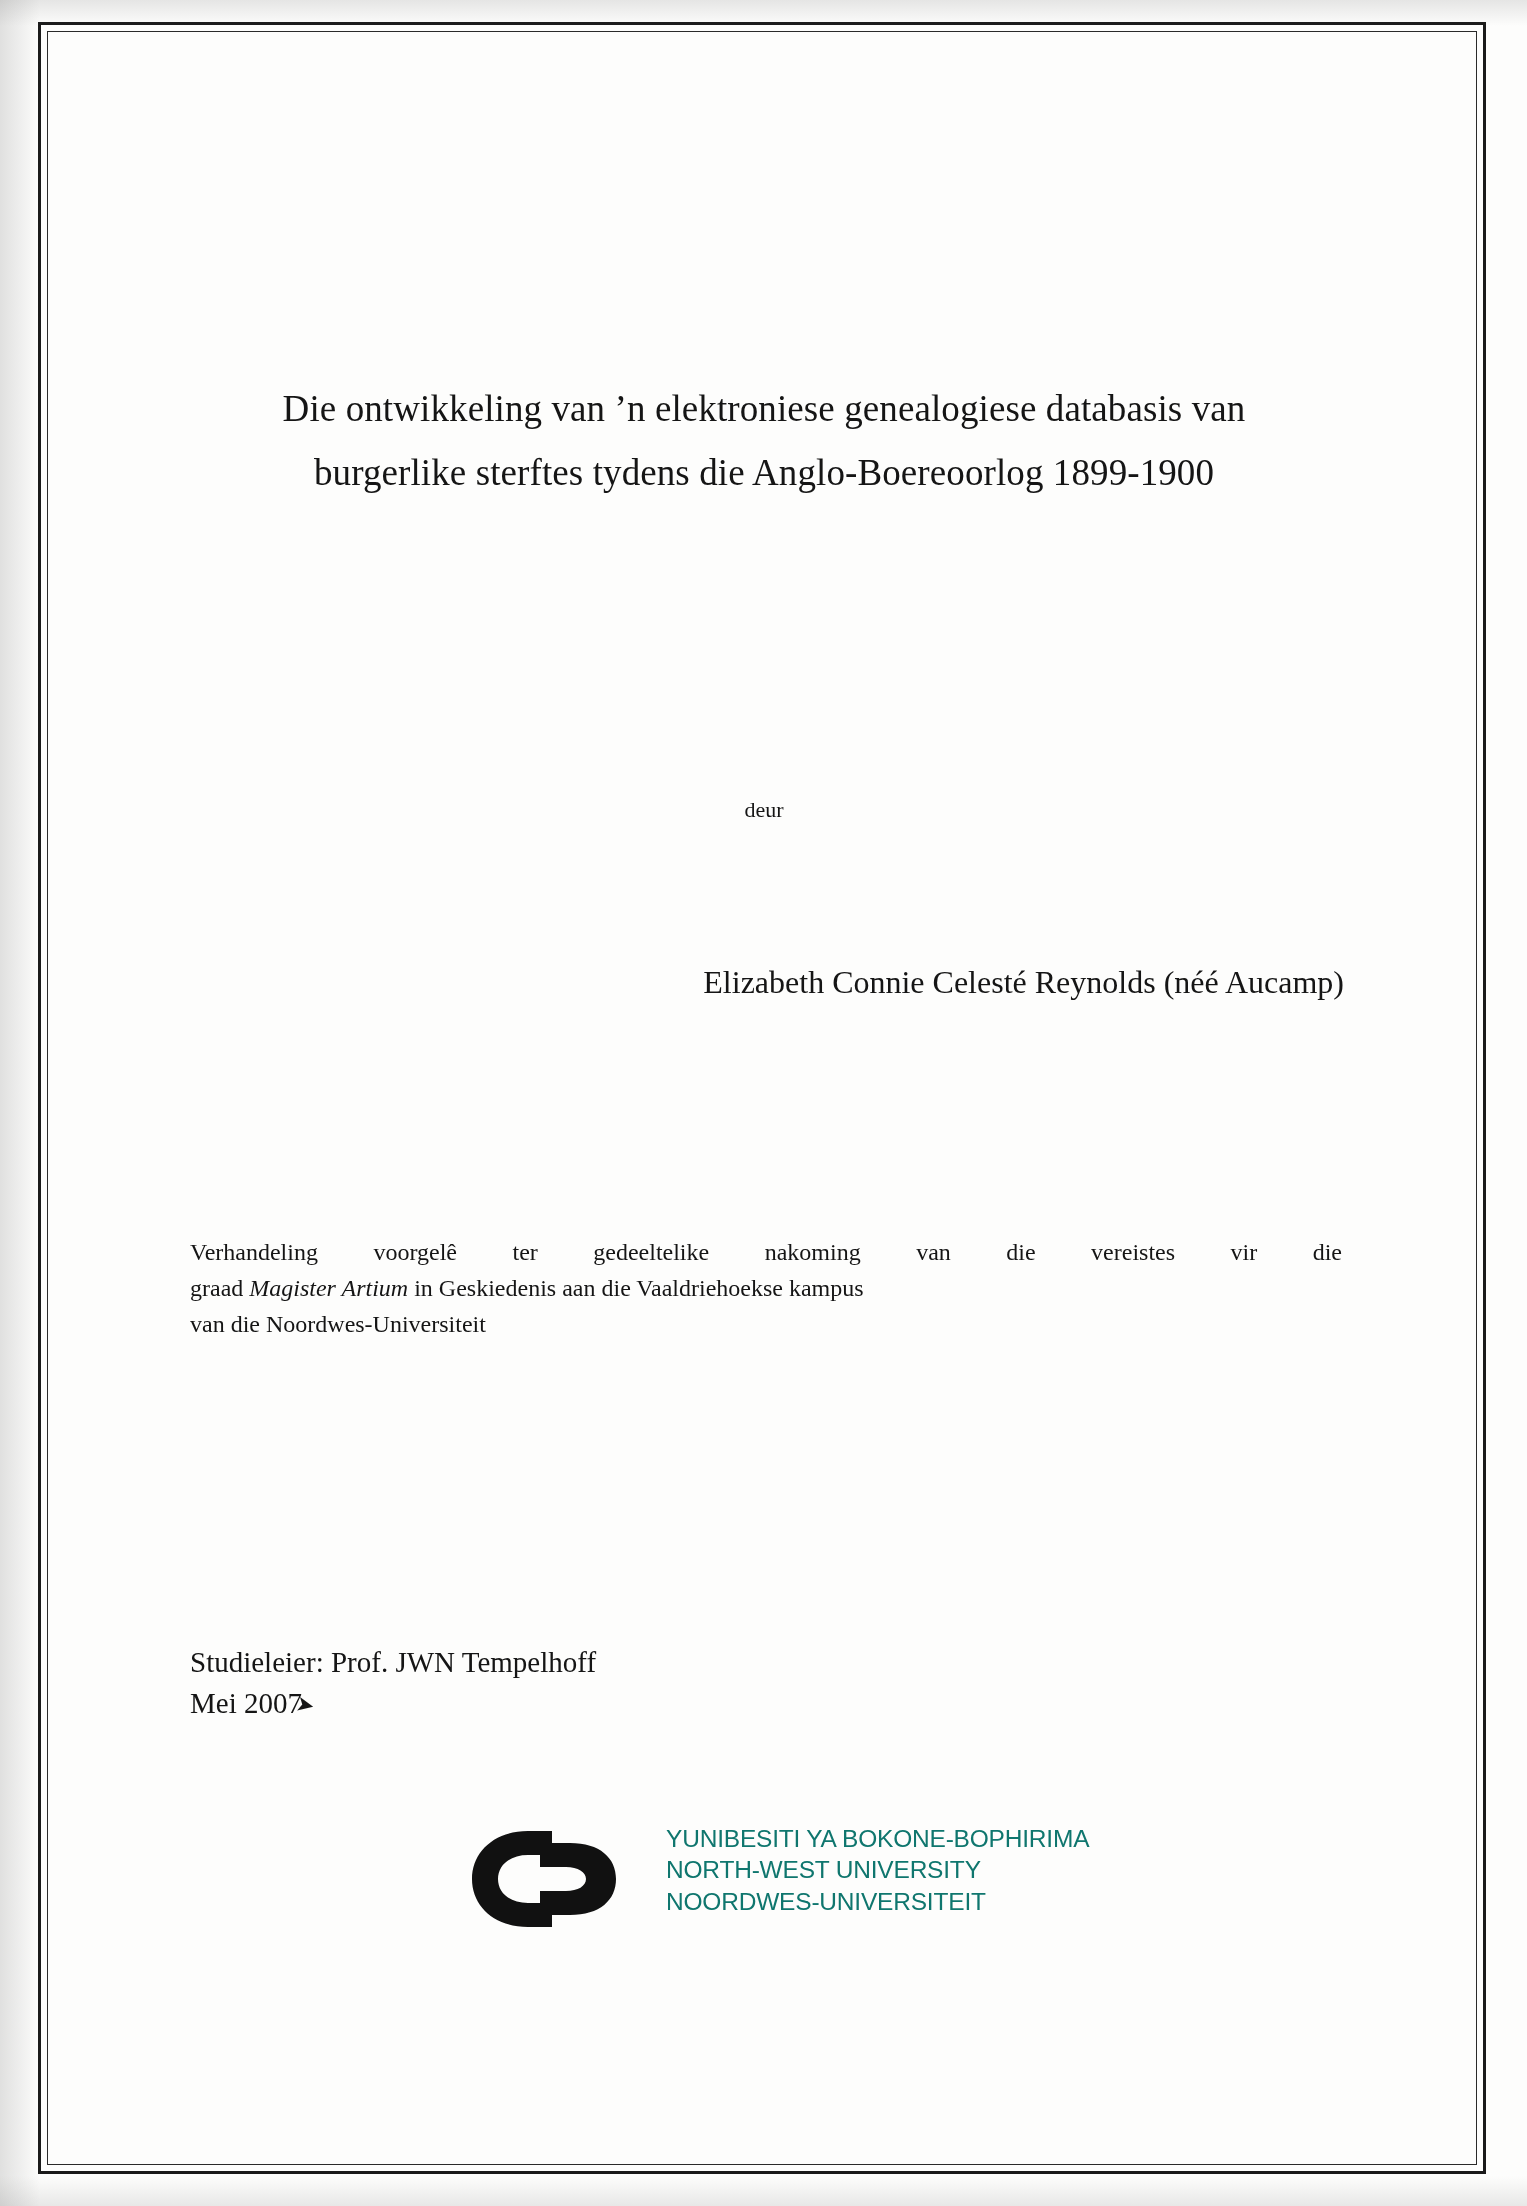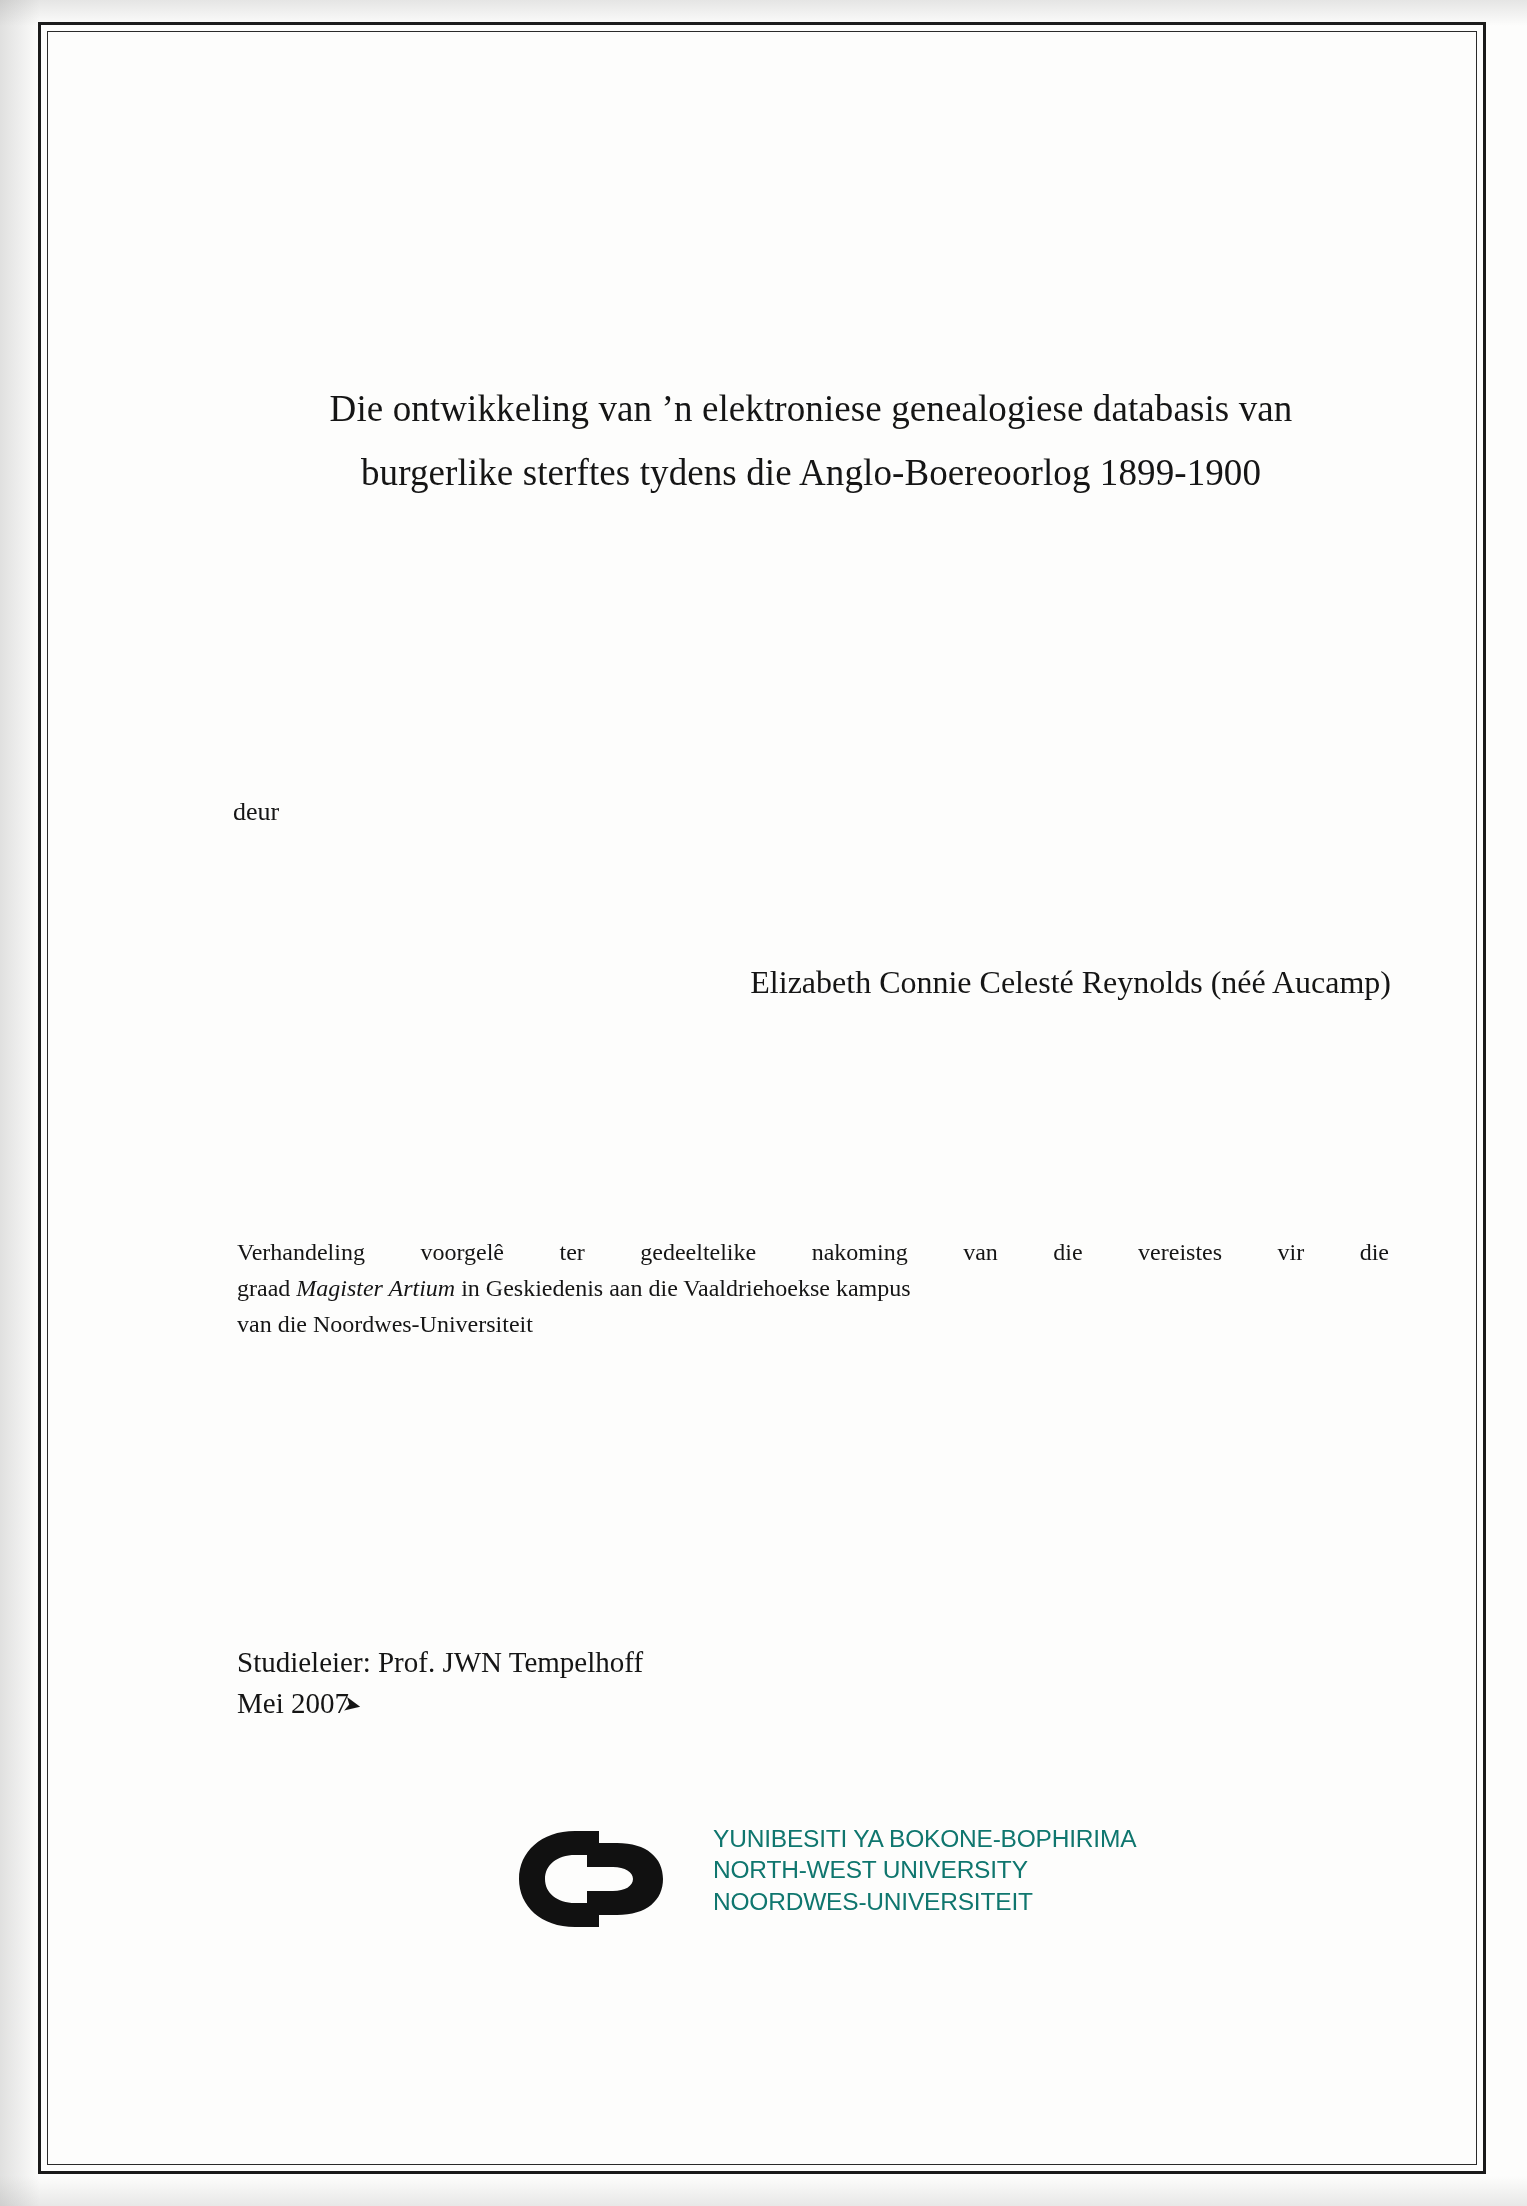--- a/index.html
+++ b/index.html
@@ -62,42 +62,42 @@
     width: 1527px; height: 30px;
     background: linear-gradient(to top, rgba(120,120,120,0.16), rgba(255,255,255,0));
   }
 
   .content {
     position: absolute;
     left: 186px;
     top: 22px;
     width: 1156px;
     height: 2152px;
-    margin-left: 47px;
   }
 
   .title-block {
     position: absolute;
     left: 0;
     top: 355px;
     width: 1156px;
     text-align: center;
   }
   .title-line {
     font-size: 37px;
     line-height: 1.72;
     letter-spacing: 0.1px;
   }
 
   .byline-label {
     position: absolute;
     left: 0;
     top: 775px;
     width: 1156px;
-    font-size: 26px;
+    text-align: center;
+    font-size: 22px;
   }
 
   .author {
     position: absolute;
     left: 2px;
     top: 942px;
     width: 1156px;
     text-align: right;
     font-size: 32px;
   }

